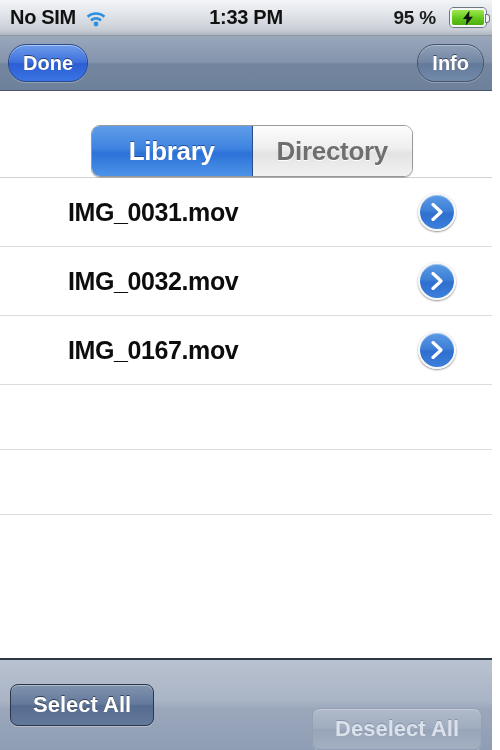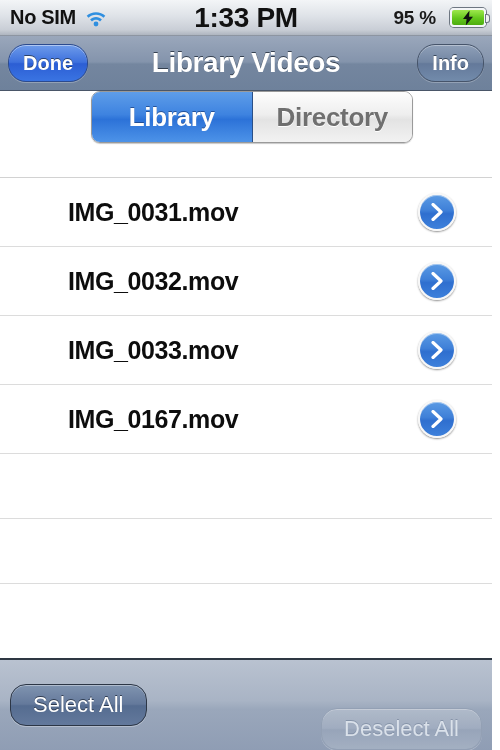--- a/index.html
+++ b/index.html
@@ -44,21 +44,21 @@
     font-size: 20px;
     font-weight: bold;
     color: #111;
     letter-spacing: -0.3px;
   }
   .wifi-icon { width: 22px; height: 18px; display: block; }
   .status-center {
     position: absolute;
     left: 0; right: 0;
     text-align: center;
-    font-size: 28px;
+    font-size: 20px;
     font-weight: bold;
     color: #111;
     letter-spacing: -0.3px;
     pointer-events: none;
   }
   .status-right {
     position: absolute;
     right: 6px;
     display: flex;
     align-items: center;
@@ -144,21 +144,21 @@
     background: linear-gradient(to bottom, #8fa0b8 0%, #7286a3 48%, #64799a 52%, #728bab 100%);
     border: 1px solid #46546a;
     box-shadow: inset 0 1px 0 rgba(255,255,255,0.35), 0 1px 0 rgba(255,255,255,0.25);
   }
 
   
   .seg-wrap {
     flex: 0 0 87px;
     background: #ffffff;
     display: flex;
-    align-items: flex-start;
+    align-items: flex-end;
     justify-content: center;
     border-bottom: 1px solid #d2d2d2;
     box-sizing: border-box;
     padding-left: 12px;
   }
   .segmented {
     display: flex;
     width: 322px;
     height: 52px;
     border-radius: 9px;
@@ -241,23 +241,23 @@
     background: linear-gradient(to bottom, #b9c2d0 0%, #a9b4c5 45%, #9aa7bb 55%, #8f9db4 100%);
     border-top: 2px solid #2e3743;
     display: flex;
     align-items: center;
     justify-content: space-between;
     padding: 0 10px;
     box-sizing: border-box;
   }
   .tb-btn {
     font-size: 22px;
-    font-weight: normal;
+    font-weight: bold;
     padding: 9px 22px;
-    border-radius: 16px;
+    border-radius: 8px;
     line-height: 1;
     box-sizing: border-box;
     cursor: pointer;
   }
   .tb-btn-enabled {
     color: #ffffff;
     text-shadow: 0 -1px 0 rgba(35,45,62,0.8);
     background: linear-gradient(to bottom, #8094b0 0%, #64799b 48%, #556c90 52%, #63799c 100%);
     border: 1px solid #2c3646;
     box-shadow: inset 0 1px 0 rgba(255,255,255,0.38), 0 1px 0 rgba(255,255,255,0.3);
@@ -294,21 +294,20 @@
       <span class="battery">
         <svg class="bolt" viewBox="0 0 14 15">
           <path d="M8.5 0L2 8.4h3.6L4.8 15 12 6.3H8.1z" fill="#101510"></path>
         </svg>
       </span>
     </div>
   </div>
 
   <div class="nav-bar">
     <div class="nav-btn nav-btn-done">Done</div>
-    <div class="nav-title">Library Videos</div>
     <div class="nav-btn nav-btn-info">Info</div>
   </div>
 
   <div class="seg-wrap">
     <div class="segmented">
       <div class="seg seg-on">Library</div>
       <div class="seg seg-off">Directory</div>
     </div>
   </div>
 
@@ -325,28 +324,20 @@
 
     <div class="row">
       <span class="row-label">IMG_0032.mov</span>
       <span class="disclosure">
         <svg class="chev" viewBox="0 0 16 18">
             <path d="M4 1.5l8 7.5-8 7.5" fill="none" stroke="#ffffff" stroke-width="3.2" stroke-linecap="round" stroke-linejoin="round"></path>
           </svg>
       </span>
     </div>
 
-    <div class="row">
-      <span class="row-label">IMG_0033.mov</span>
-      <span class="disclosure">
-        <svg class="chev" viewBox="0 0 16 18">
-            <path d="M4 1.5l8 7.5-8 7.5" fill="none" stroke="#ffffff" stroke-width="3.2" stroke-linecap="round" stroke-linejoin="round"></path>
-          </svg>
-      </span>
-    </div>
 
 
     <div class="row">
       <span class="row-label">IMG_0167.mov</span>
       <span class="disclosure">
         <svg class="chev" viewBox="0 0 16 18">
             <path d="M4 1.5l8 7.5-8 7.5" fill="none" stroke="#ffffff" stroke-width="3.2" stroke-linecap="round" stroke-linejoin="round"></path>
           </svg>
       </span>
     </div>

